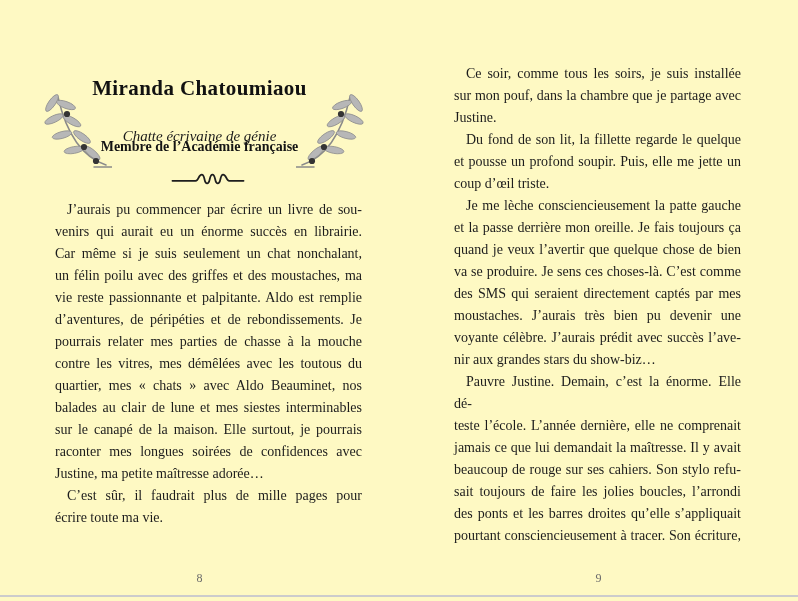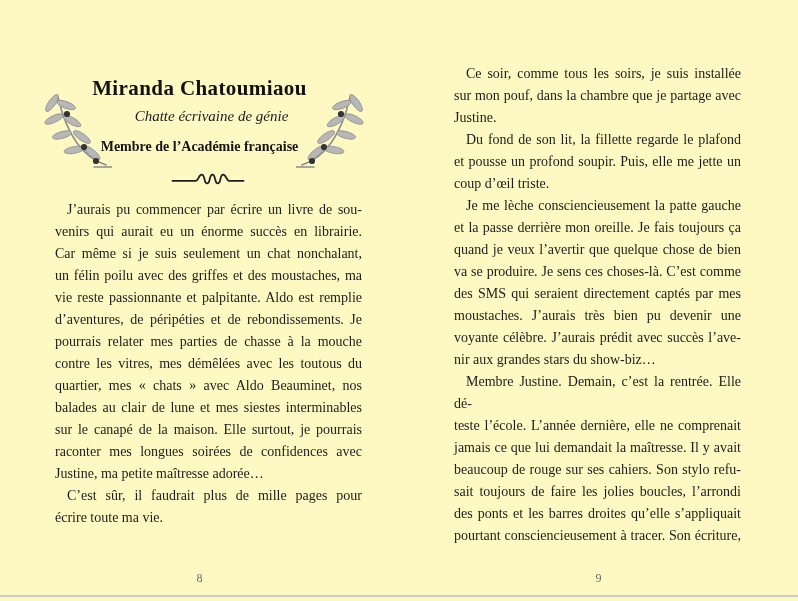--- a/index.html
+++ b/index.html
@@ -11,22 +11,22 @@
   .page-left { left:0; }
   .page-right { left:399px; }
 
   
   .author-header { position:absolute; left:0; top:0; width:399px; height:190px; }
   .author-name {
     position:absolute; left:0; top:76px; width:399px; text-align:center;
     font-size:21px; font-weight:bold; letter-spacing:0.4px; color:#111;
   }
   .author-role {
-    position:absolute; left:0; top:108px; width:399px; text-align:center;
-    font-size:15px; font-style:italic; color:#1a1a1a;padding-left:12px;
+    position:absolute; left:0; top:128px; width:399px; text-align:center;
+    font-size:15px; font-style:italic; color:#1a1a1a;
   }
   .author-membership {
     position:absolute; left:0; top:139px; width:399px; text-align:center;
     font-size:14px; font-weight:bold; color:#141414;
   }
   .branch { position:absolute; top:87px; width:76px; height:85px; }
   .branch-left { left:36px; }
   .branch-right { left:296px; transform:scaleX(-1); }
   .divider { position:absolute; left:170px; top:171px; width:76px; height:16px; }
 
@@ -129,32 +129,32 @@
       </div>
 
     <div class="pagenum">8</div>
   </div>
 
   <div class="page page-right">
     <div class="body-col body-right" id="right-body">
         <div class="line first">Ce soir, comme tous les soirs, je suis installée</div>
         <div class="line">sur mon pouf, dans la chambre que je partage avec</div>
         <div class="line end">Justine.</div>
-        <div class="line first">Du fond de son lit, la fillette regarde le plafond</div>
+        <div class="line first">Du fond de son lit, la fillette regarde le quelque</div>
         <div class="line">et pousse un profond soupir. Puis, elle me jette un</div>
         <div class="line end">coup d’œil triste.</div>
         <div class="line first">Je me lèche consciencieusement la patte gauche</div>
         <div class="line">et la passe derrière mon oreille. Je fais toujours ça</div>
         <div class="line">quand je veux l’avertir que quelque chose de bien</div>
         <div class="line">va se produire. Je sens ces choses-là. C’est comme</div>
         <div class="line">des SMS qui seraient directement captés par mes</div>
         <div class="line">moustaches. J’aurais très bien pu devenir une</div>
         <div class="line">voyante célèbre. J’aurais prédit avec succès l’ave-</div>
         <div class="line end">nir aux grandes stars du show-biz…</div>
-        <div class="line first">Membre Justine. Demain, c’est la rentrée. Elle dé-</div>
+        <div class="line first">Pauvre Justine. Demain, c’est la énorme. Elle dé-</div>
         <div class="line">teste l’école. L’année dernière, elle ne comprenait</div>
         <div class="line">jamais ce que lui demandait la maîtresse. Il y avait</div>
         <div class="line">beaucoup de rouge sur ses cahiers. Son stylo refu-</div>
         <div class="line">sait toujours de faire les jolies boucles, l’arrondi</div>
         <div class="line">des ponts et les barres droites qu’elle s’appliquait</div>
         <div class="line">pourtant consciencieusement à tracer. Son écriture,</div>
       </div>
     <div class="pagenum">9</div>
   </div>
 

